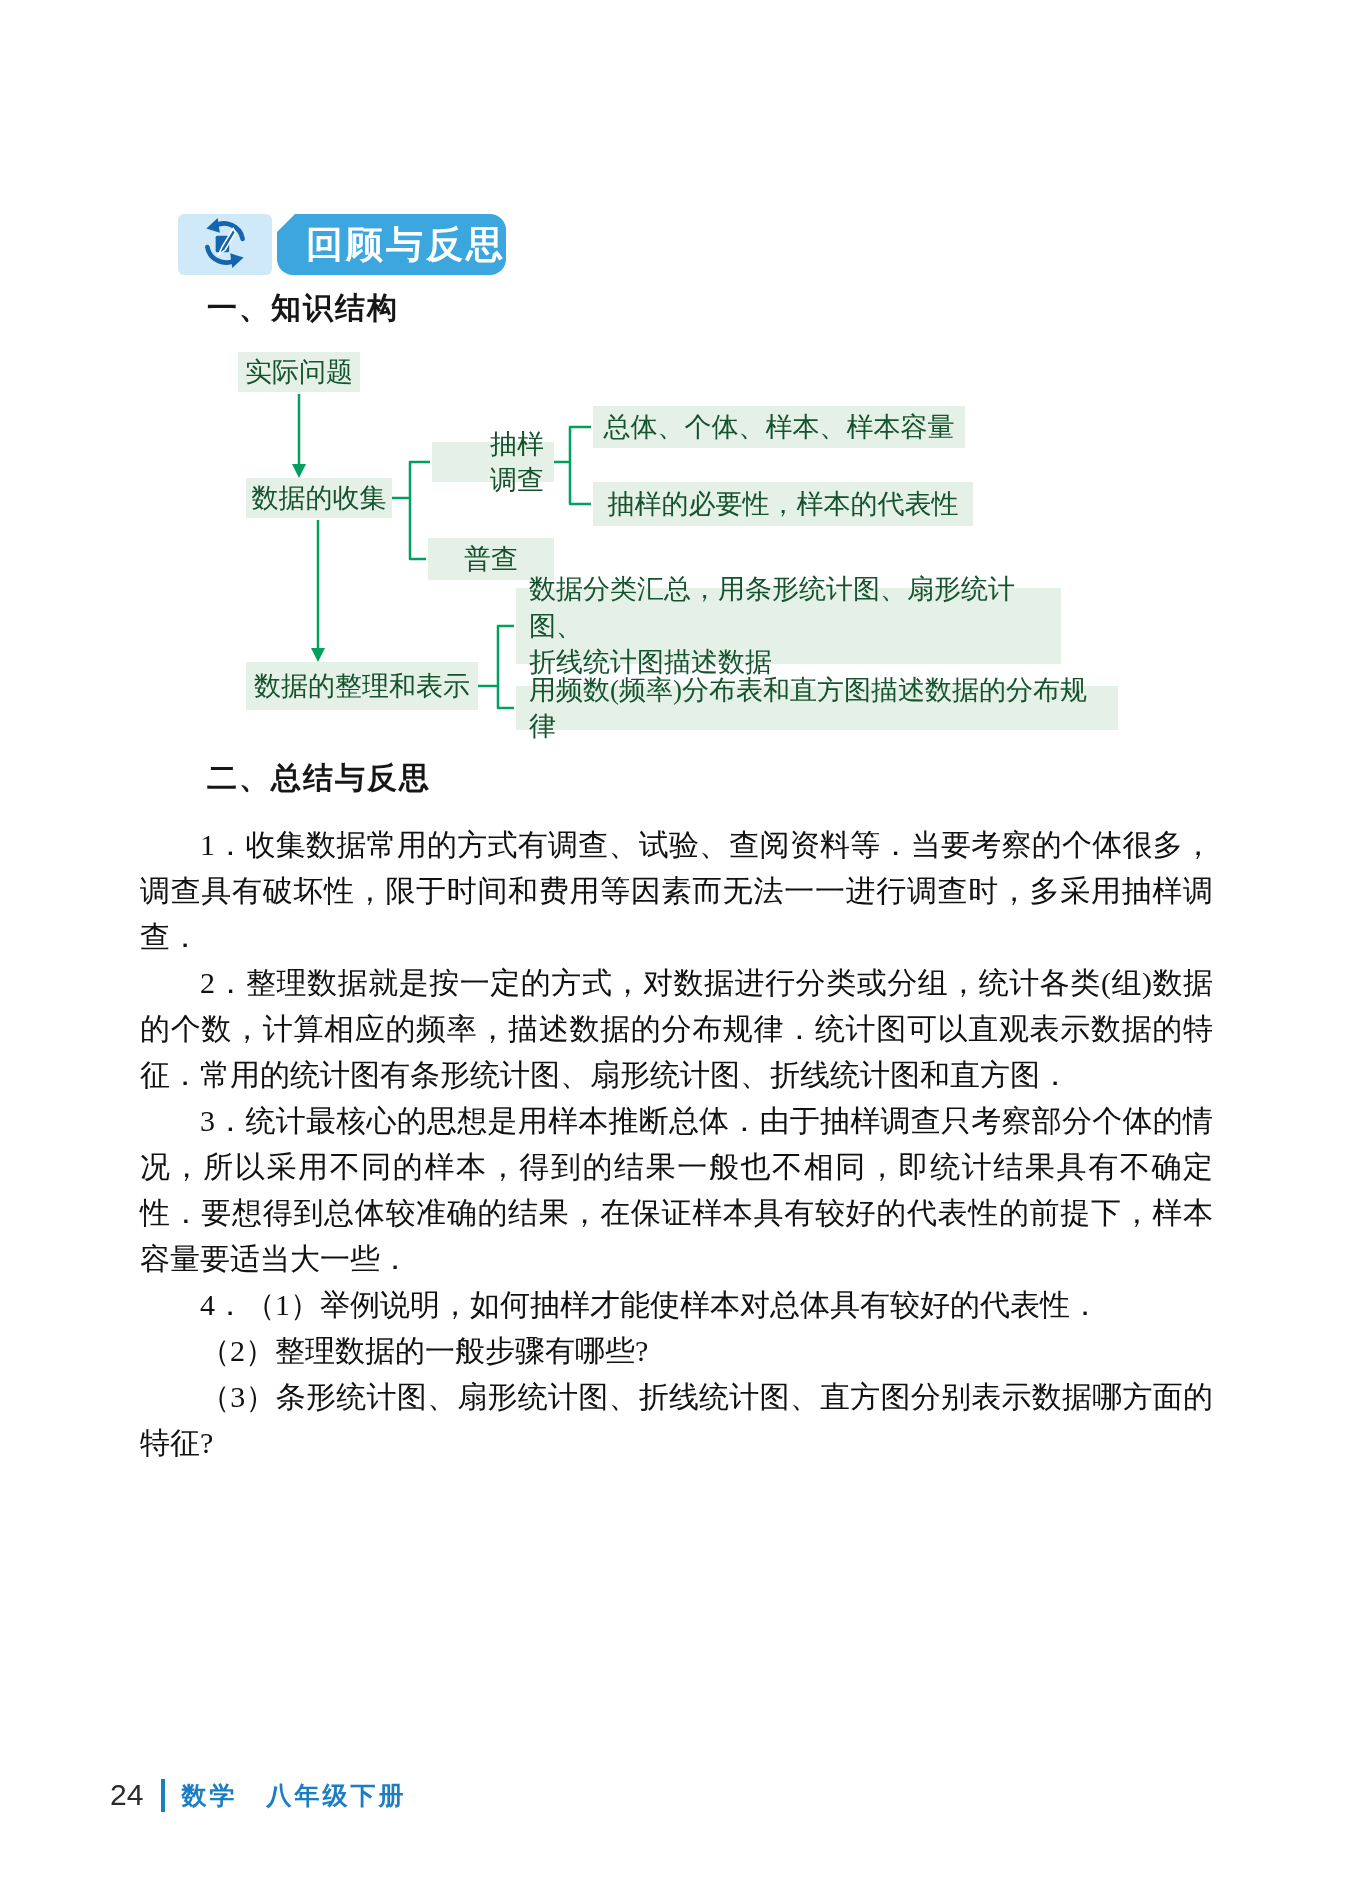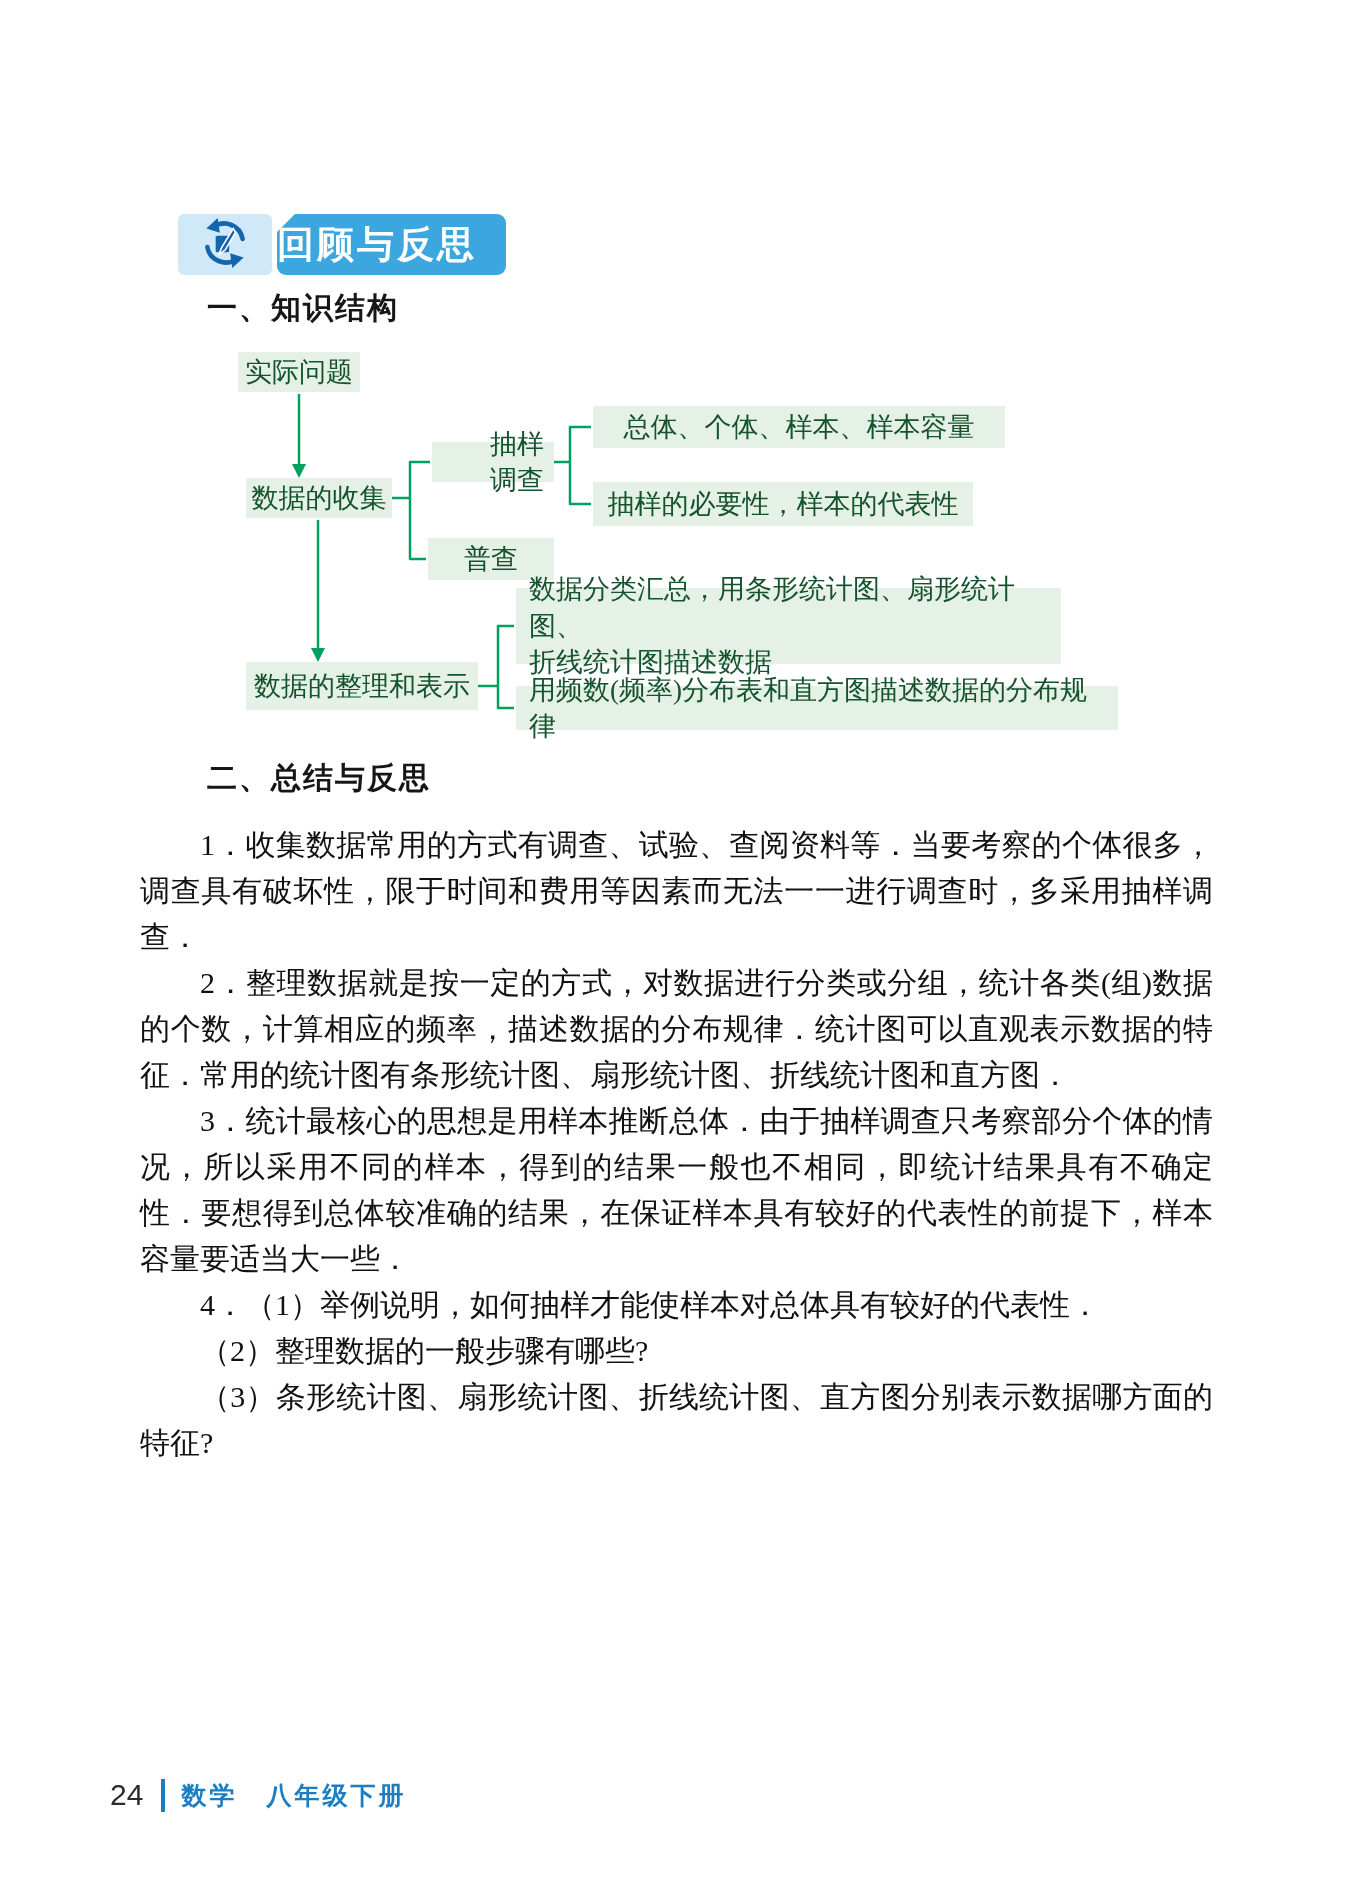--- a/index.html
+++ b/index.html
@@ -16,22 +16,22 @@
   
   .badge-icon-bg {
     position:absolute; left:178px; top:214px;
     width:94px; height:61px;
     background:#cfe9f8; border-radius:6px;
     display:flex; align-items:center; justify-content:center;
   }
   .banner {
     position:absolute; left:277px; top:214px;
     width:229px; height:61px;
-    background:#3ba7de; border-radius:9px;
-    display:flex; align-items:center; justify-content:flex-start;
+    background:#3ba7de; border-radius:16px;
+    display:flex; align-items:center; justify-content:flex-end;
   }
   .banner .bevel {
     position:absolute; left:-1px; top:-1px;
     width:0; height:0;
     border-top:20px solid #ffffff;
     border-right:20px solid transparent;
   }
   .banner .banner-text {
     font-family:"Liberation Sans","DejaVu Sans",sans-serif;
     font-weight:bold; font-size:37px; color:#ffffff;
@@ -55,21 +55,21 @@
     font-size:27px;
     display:flex; align-items:center; justify-content:center;
     text-align:center;
     line-height:1.35;
   }
   .dnode.left-align { justify-content:flex-start; text-align:left; padding-left:13px; padding-right:13px; }
   #n-practical { left:238px; top:352px; width:122px; height:40px; }
   #n-collect   { left:246px; top:478px; width:146px; height:40px; }
   #n-sampling  { left:432px; top:442px; width:122px; height:40px;padding-left:48px; }
   #n-census    { left:428px; top:538px; width:126px; height:42px; }
-  #n-population{ left:593px; top:406px; width:412px; height:42px; }
+  #n-population{ left:593px; top:406px; width:372px; height:42px; }
   #n-necessity { left:593px; top:482px; width:380px; height:44px; }
   #n-organize  { left:246px; top:662px; width:232px; height:48px; }
   #n-classify  { left:516px; top:588px; width:545px; height:76px; flex-direction:column; align-items:flex-start; justify-content:center; }
   #n-frequency { left:516px; top:686px; width:602px; height:44px; }
   .connector-svg { position:absolute; left:0; top:0; }
   
   .body-text {
     position:absolute; left:140px; top:822px; width:1073px;
     font-size:30px; line-height:46px;
     text-align:justify;

